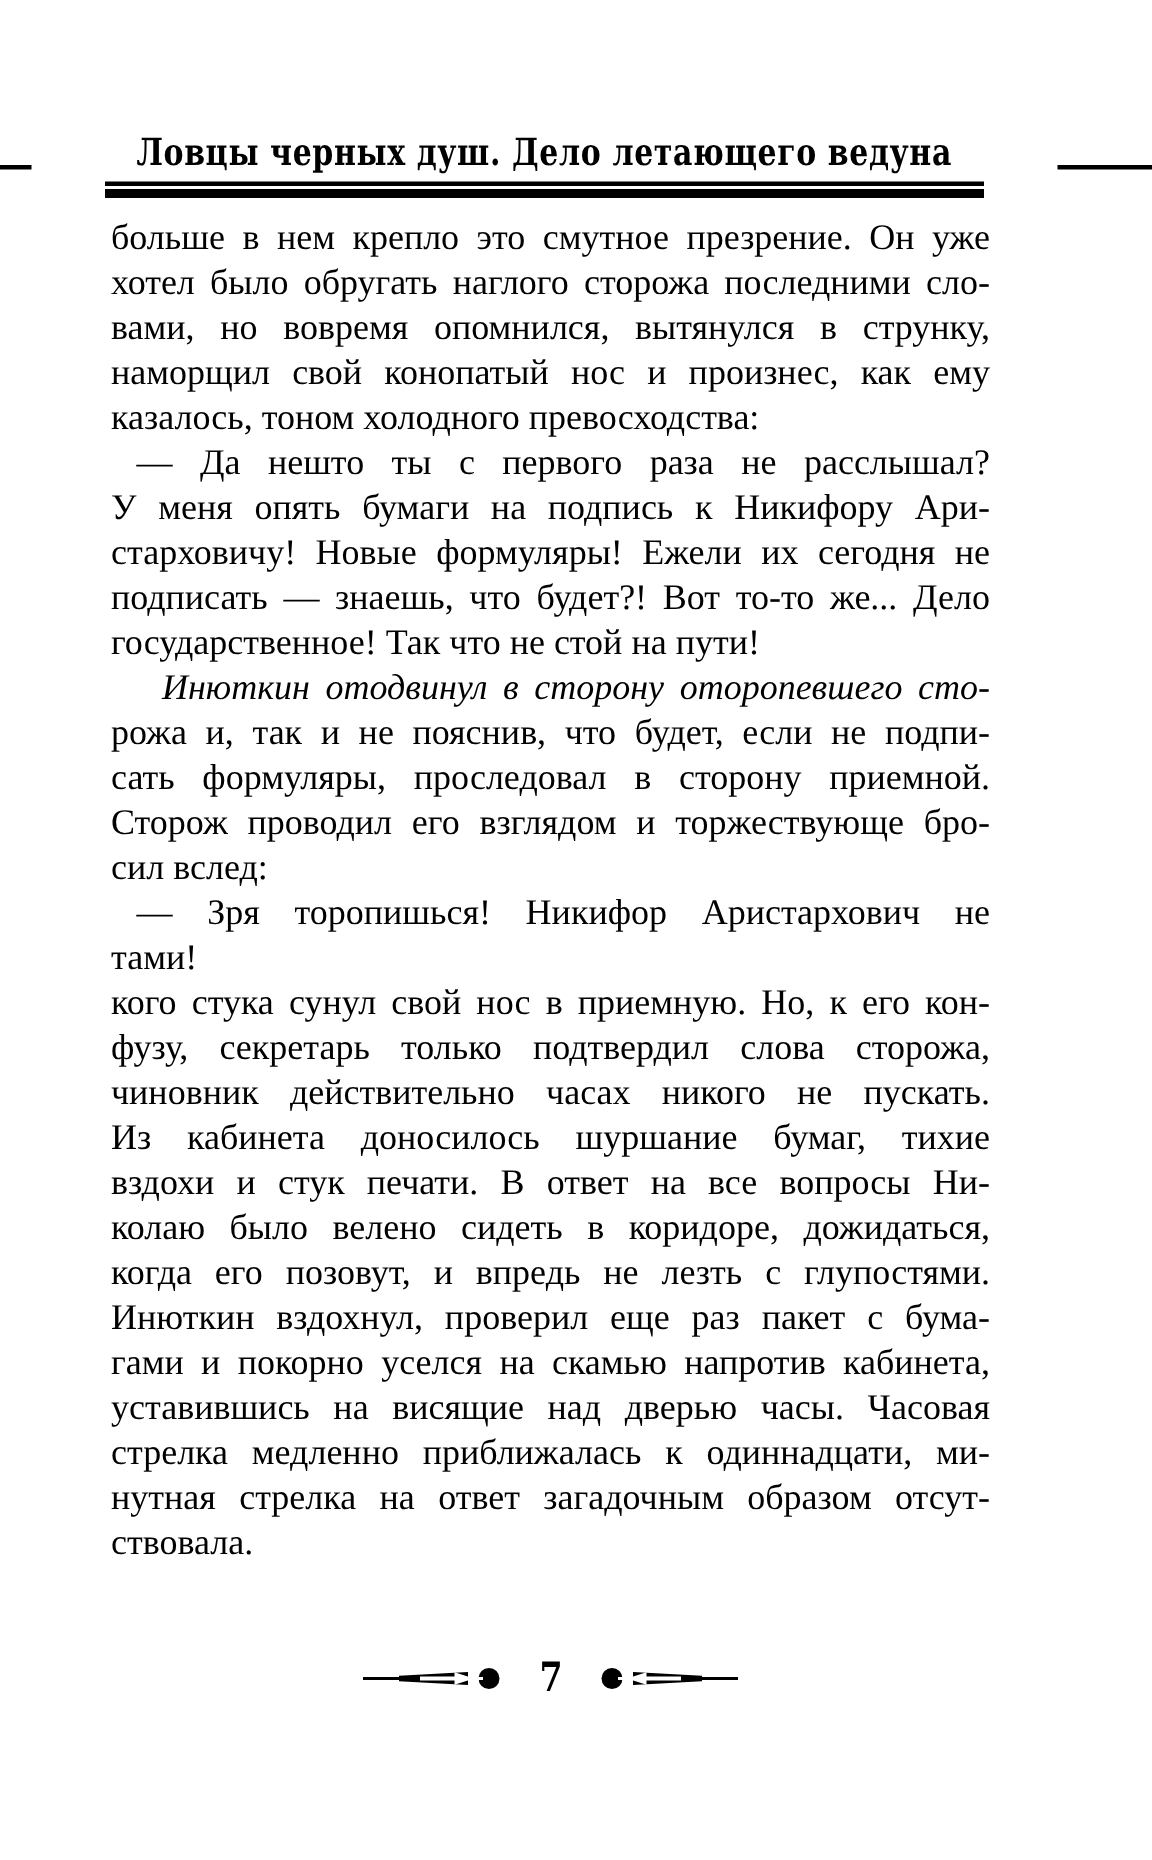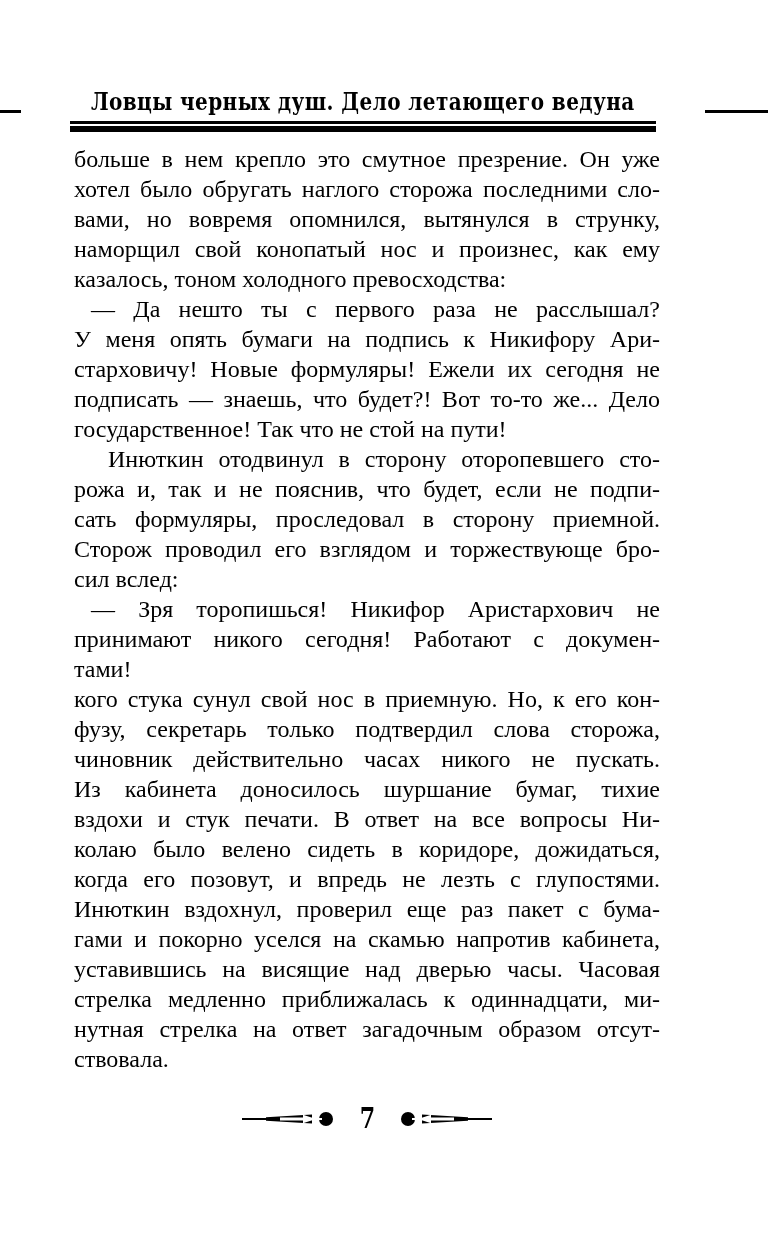--- a/index.html
+++ b/index.html
@@ -54,21 +54,21 @@
   }
   .paragraph { margin: 0; }
   .text-line {
     text-align: justify;
     text-align-last: justify;
     white-space: normal;
     height: 30px;
     overflow: visible;
   }
   .text-line.para-end { text-align-last: auto; }
-  .text-line.first.indent-normal { text-indent: 34px; }
+  .text-line.first.indent-normal { text-indent: 34px; font-style: italic; }
   .text-line.first.indent-dash   { text-indent: 17px; }
 
   
   .page-footer {
     position: absolute;
     left: 74px; top: 1104px;
     width: 586px;
     display: flex;
     align-items: center;
     justify-content: center;
@@ -116,21 +116,20 @@
     </div>
     <div class="paragraph">
       <div class="text-line first indent-normal">Инюткин отодвинул в сторону оторопевшего сто-</div>
       <div class="text-line">рожа и, так и не пояснив, что будет, если не подпи-</div>
       <div class="text-line">сать формуляры, проследовал в сторону приемной.</div>
       <div class="text-line">Сторож проводил его взглядом и торжествующе бро-</div>
       <div class="text-line para-end">сил вслед:</div>
     </div>
     <div class="paragraph">
       <div class="text-line first indent-dash">— Зря торопишься! Никифор Аристархович не</div>
-      <div class="text-line">принимают никого сегодня! Работают с докумен-</div>
       <div class="text-line para-end">тами!</div>
     </div>
     <div class="paragraph">
       <div class="text-line">кого стука сунул свой нос в приемную. Но, к его кон-</div>
       <div class="text-line">фузу, секретарь только подтвердил слова сторожа,</div>
       <div class="text-line">чиновник действительно часах никого не пускать.</div>
       <div class="text-line">Из кабинета доносилось шуршание бумаг, тихие</div>
       <div class="text-line">вздохи и стук печати. В ответ на все вопросы Ни-</div>
       <div class="text-line">колаю было велено сидеть в коридоре, дожидаться,</div>
       <div class="text-line">когда его позовут, и впредь не лезть с глупостями.</div>

